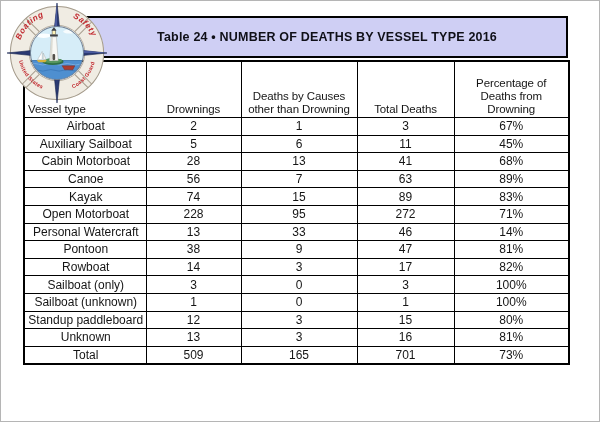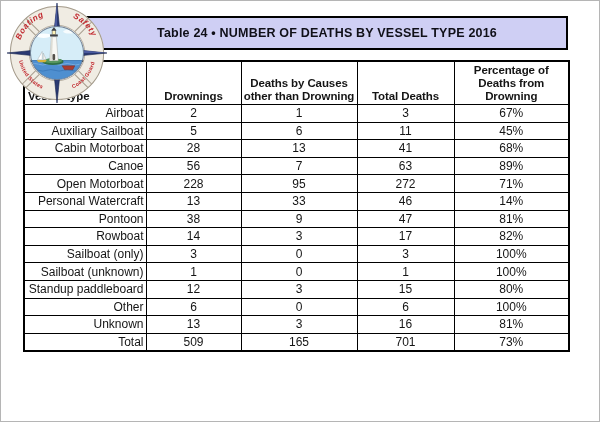--- a/index.html
+++ b/index.html
@@ -3,48 +3,48 @@
 <meta charset="utf-8">
 <style>
   html,body { margin:0; padding:0; background:#fff; }
   body { width:600px; height:422px; font-family:"Liberation Sans", sans-serif; }
   .page {
     position:relative; width:600px; height:422px; background:#ffffff;
     box-shadow: inset 0 0 0 1px #b5b5b5; overflow:hidden;
   }
   
   .title-bar {
-    position:absolute; left:86px; top:16px; width:482px; height:34px;
+    position:absolute; left:86px; top:16px; width:482px; height:42px;
     background:#cfcff4; border:2px solid #000; box-sizing:border-box;
     display:flex; align-items:center; justify-content:center; z-index:1;
   }
   .title-bar .title-text {
     font-weight:bold; font-size:12.5px; color:#101018; letter-spacing:0.2px;
     white-space:nowrap;
   }
   
   table.data-table {
     position:absolute; left:23px; top:60px; width:545px;
     border-collapse:collapse; table-layout:fixed; background:#fff;
     border:2px solid #000; color:#151515; z-index:1;
   }
   .data-table th, .data-table td {
     border:1px solid #000; overflow:hidden; white-space:nowrap;
   }
   .data-table thead th {
-    height:41px; vertical-align:bottom; font-weight:bold;
+    height:41px; vertical-align:bottom; font-weight:normal;
     font-size:11.5px; line-height:13px; text-align:center;
-    white-space:pre-line; padding:0 1px 1px 1px; letter-spacing:-0.1px;
+    white-space:pre-line; padding:13px 1px 1px 1px; letter-spacing:-0.1px;
   }
   .data-table thead th.col-vessel { text-align:left; padding-left:3px; }
   .data-table tbody td {
     height:16.6px; font-size:12px; line-height:14px; text-align:center;
     padding:0 2px;
   }
-  .data-table tbody td.vessel { text-align:right; padding-left:3px; }
+  .data-table tbody td.vessel { text-align:center; padding-left:3px; }
   
   .logo {
     position:absolute; left:6px; top:2px; width:102px; height:102px; z-index:2;
   }
   .logo svg { display:block; width:102px; height:102px; }
   .ring-text { font-family:"Liberation Sans", sans-serif; font-weight:bold; }
   .ring-text-big { font-size:8px; font-style:italic; letter-spacing:0.6px; }
   .ring-text-small { font-size:5.2px; letter-spacing:0.3px; }
 </style>
 </head>
@@ -99,20 +99,27 @@
       <td>68%</td>
     </tr>
         <tr>
       <td class="vessel">Canoe</td>
       <td>56</td>
       <td>7</td>
       <td>63</td>
       <td>89%</td>
     </tr>
         <tr>
+      <td class="vessel">Kayak</td>
+      <td>74</td>
+      <td>15</td>
+      <td>89</td>
+      <td>83%</td>
+    </tr>
+        <tr>
       <td class="vessel">Open Motorboat</td>
       <td>228</td>
       <td>95</td>
       <td>272</td>
       <td>71%</td>
     </tr>
         <tr>
       <td class="vessel">Personal Watercraft</td>
       <td>13</td>
       <td>33</td>
@@ -146,27 +153,20 @@
       <td>0</td>
       <td>1</td>
       <td>100%</td>
     </tr>
         <tr>
       <td class="vessel">Standup paddleboard</td>
       <td>12</td>
       <td>3</td>
       <td>15</td>
       <td>80%</td>
-    </tr>
-        <tr>
-      <td class="vessel">Other</td>
-      <td>6</td>
-      <td>0</td>
-      <td>6</td>
-      <td>100%</td>
     </tr>
         <tr>
       <td class="vessel">Unknown</td>
       <td>13</td>
       <td>3</td>
       <td>16</td>
       <td>81%</td>
     </tr>
         <tr>
       <td class="vessel">Total</td>

